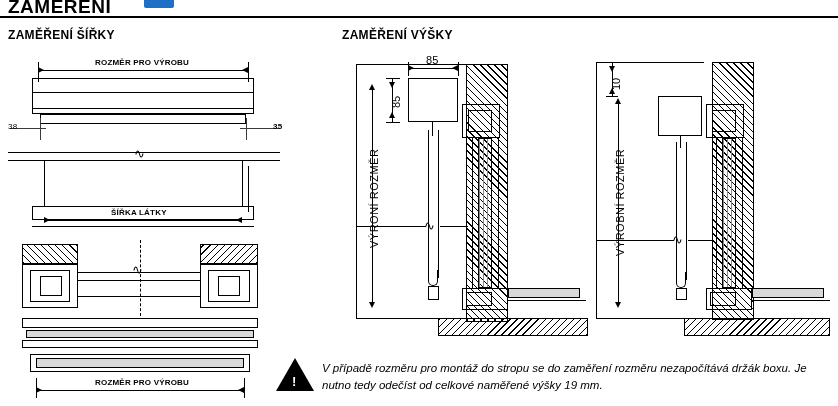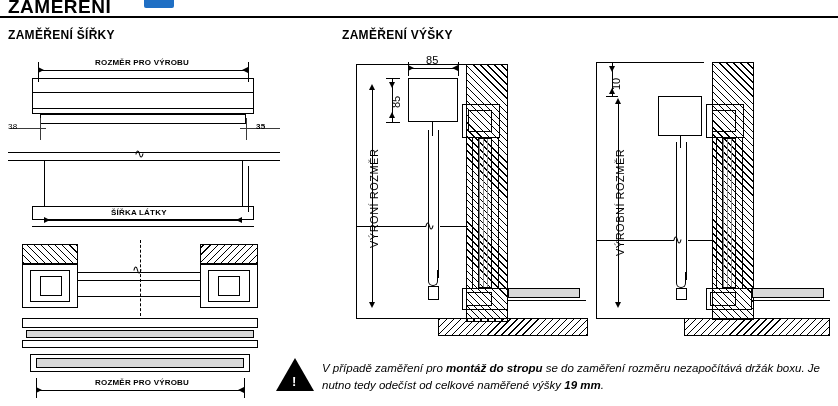--- a/index.html
+++ b/index.html
@@ -70,21 +70,21 @@
     border-left:19px solid transparent;border-right:19px solid transparent;
     border-bottom:33px solid #000;
   }
   .warn-ex{
     position:absolute;left:292px;top:374px;color:#fff;font-size:13px;font-weight:bold;
   }
   .note{
     position:absolute;left:322px;top:360px;width:508px;
     font-size:11.5px;font-style:italic;line-height:1.5;
   }
-  .note b{font-style:italic;font-weight:bold;}
+  .note b{font-style:italic;font-weight:normal;}
 
   
   .glass{
     position:absolute;
     background-image:repeating-linear-gradient(90deg,#888 0 1px,transparent 1px 4px);
     border:1px solid #000;box-sizing:border-box;
   }
   .grey{position:absolute;background:#d9d9d9;border:1px solid #000;box-sizing:border-box;}
   .chain{position:absolute;width:10px;border:1px solid #000;border-radius:5px;box-sizing:border-box;}
 </style>
@@ -113,21 +113,21 @@
     <div class="box" style="left:32px;top:78px;width:222px;height:36px;"></div>
     <div class="ln h1" style="left:32px;top:92px;width:222px;"></div>
     <div class="ln h1" style="left:32px;top:108px;width:222px;"></div>
     <div class="box" style="left:40px;top:114px;width:206px;height:10px;"></div>
 
     <div class="ln h1 thin" style="left:10px;top:128px;width:36px;"></div>
     <div class="ln h1 thin" style="left:240px;top:128px;width:40px;"></div>
     <div class="ln v1 thin" style="left:40px;top:118px;height:22px;"></div>
     <div class="ln v1 thin" style="left:246px;top:118px;height:22px;"></div>
     <div class="lbl" style="left:8px;top:122px;">38</div>
-    <div class="lbl" style="left:256px;top:122px;font-weight:bold;">35</div>
+    <div class="lbl" style="left:273px;top:122px;font-weight:bold;">35</div>
 
     <div class="ln h1" style="left:8px;top:152px;width:272px;"></div>
     <div class="ln h1" style="left:8px;top:160px;width:272px;"></div>
 
     <div class="lbl" style="left:134px;top:146px;font-size:13px;">∿</div>
 
     <div class="ln v1" style="left:44px;top:160px;height:46px;"></div>
     <div class="ln v1" style="left:242px;top:160px;height:46px;"></div>
     <div class="ln v1" style="left:248px;top:166px;height:46px;"></div>
 
@@ -261,17 +261,17 @@
     <div class="ln h1" style="left:752px;top:300px;width:78px;"></div>
     <div class="hatch-d" style="left:684px;top:318px;width:146px;height:18px;"></div>
     <div class="ln h1" style="left:596px;top:240px;width:78px;"></div>
     <div class="ln h1" style="left:688px;top:240px;width:24px;"></div>
     <div class="lbl" style="left:672px;top:232px;font-size:13px;">∿</div>
   </div>
 
   <div class="warn-tri"></div>
   <div class="warn-ex">!</div>
   <div class="note">
-    <span>V případě zaměření pro </span><b>montáž do stropu</b><span> se do zaměření rozměru nezapočítává</span>
+    <span>V případě rozměru pro </span><b>montáž do stropu</b><span> se do zaměření rozměru nezapočítává</span>
     <span>držák boxu. Je nutno tedy odečíst od celkové naměřené výšky </span><b>19 mm</b><span>.</span>
   </div>
 
 </div>
 
 </body></html>

